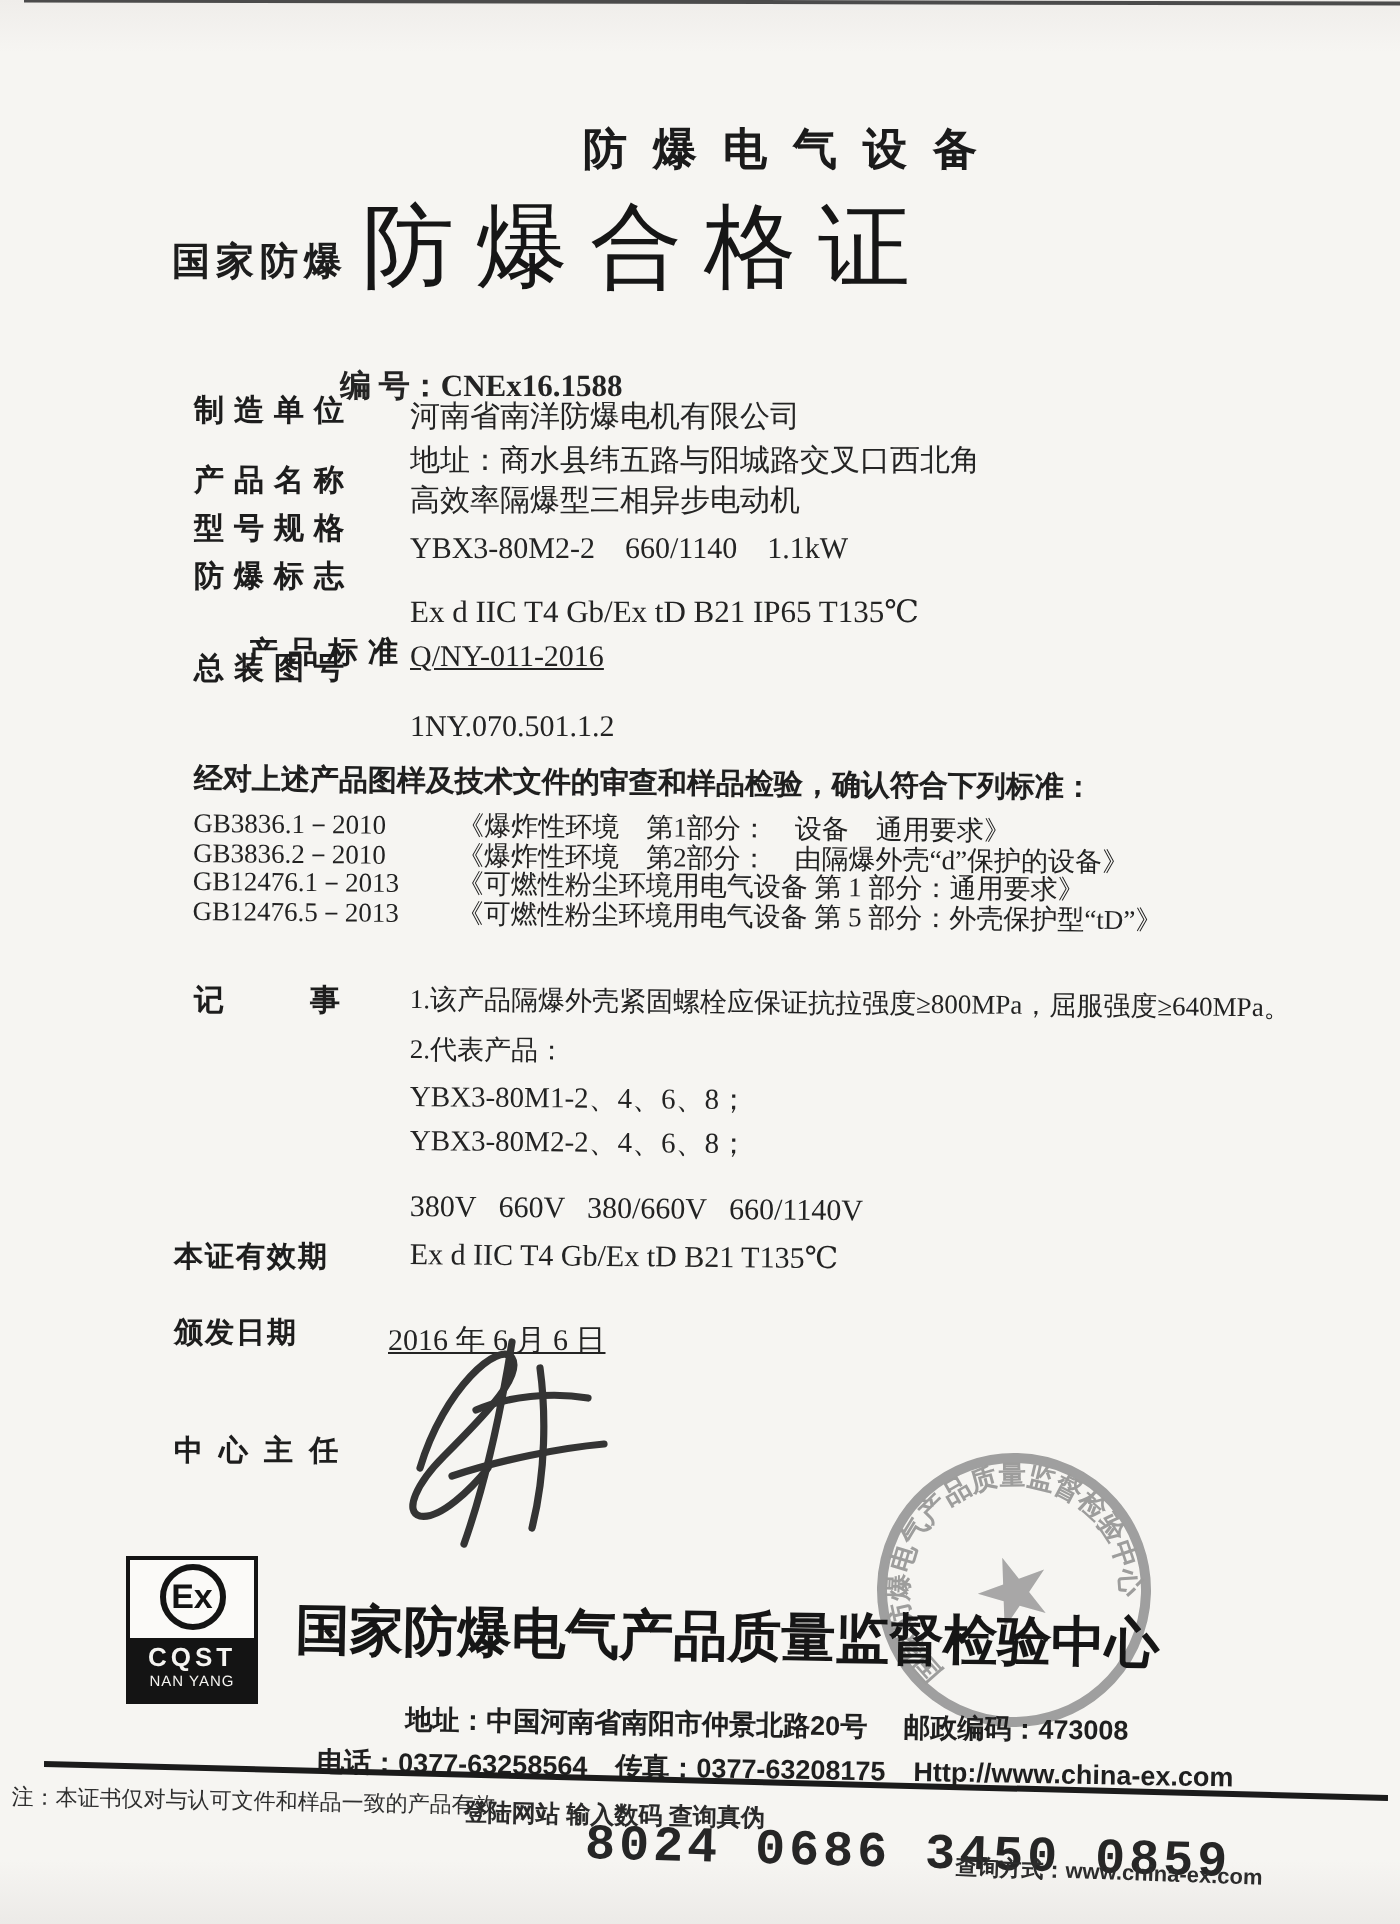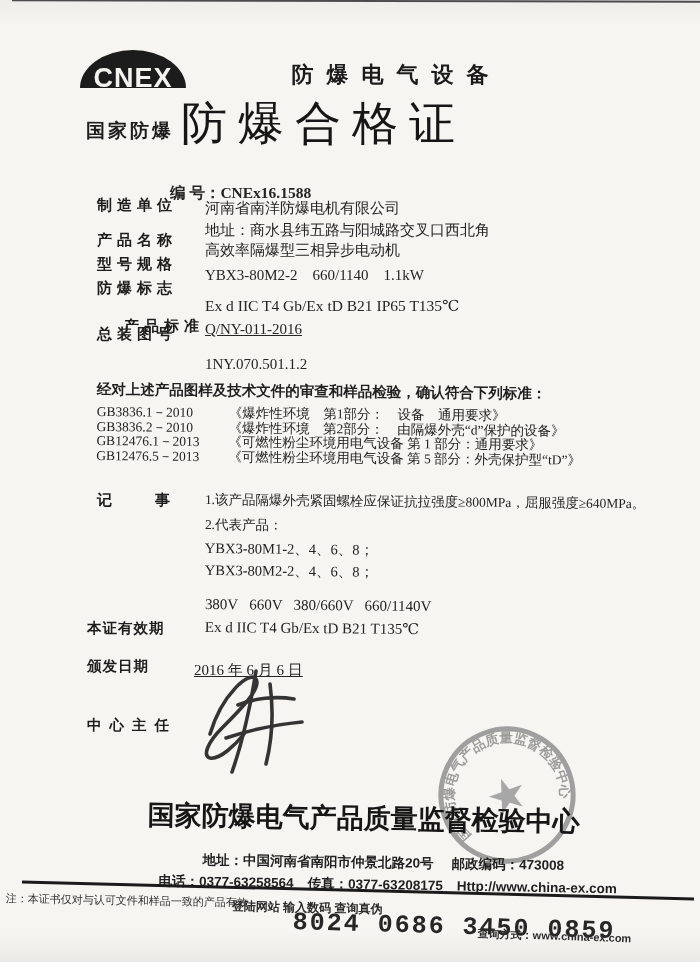--- a/index.html
+++ b/index.html
@@ -126,23 +126,20 @@
     position:absolute;left:478px;top:926px;font-family:"Liberation Sans","DejaVu Sans",sans-serif;
     font-weight:bold;font-size:11px;color:#2c2c2c;white-space:pre;transform:rotate(2deg);transform-origin:left top;
   }
 </style>
 </head>
 <body>
 
 <div class="page">
   <div class="scan-top-line"></div>
 
-  <div class="cnex-dome">
-    <span class="cnex-word">CNEX</span>
-  </div>
   <div class="logo-caption">国家防爆</div>
 
   <div class="doc-type head-center abs" style="left:170px;">防爆电气设备</div>
   <div class="doc-title abs" style="left:170px;">防爆合格证</div>
   <div class="cert-no abs" style="left:170px;margin-top:24px;"><span>编 号：</span><span>CNEx16.1588</span></div>
 
   <div class="flabel" style="top:196px;">制造单位</div>
   <div class="fval" style="top:199px;">河南省南洋防爆电机有限公司</div>
   <div class="fval" style="top:221px;">地址：商水县纬五路与阳城路交叉口西北角</div>
 
@@ -208,20 +205,27 @@
 
   <svg class="stamp" width="146" height="146" viewBox="0 0 146 146">
     <circle cx="73" cy="73" r="66" fill="none" stroke="#8d8d8d" stroke-width="5"></circle>
     <path id="stampArc" d="M 27 101 A 53.5 53.5 0 1 1 119 101" fill="none"></path>
     <text font-family="Liberation Sans, DejaVu Sans, sans-serif" font-size="13.5" font-weight="bold" fill="#8a8a8a">
       <textPath href="#stampArc" startOffset="2">国家防爆电气产品质量监督检验中心</textPath>
     </text>
     <text x="73" y="89" text-anchor="middle" font-size="46" fill="#979797">★</text>
   </svg>
 
+  <div class="cqst-logo">
+    <div class="ex-circle">Ex</div>
+    <div class="cqst-band">
+      <div class="cqst-word">CQST</div>
+      <div class="cqst-region">NAN YANG</div>
+    </div>
+  </div>
 
   <div class="org-name">国家防爆电气产品质量监督检验中心</div>
 
   <div class="foot-line addr-line">
     <span>地址：</span><span>中国河南省南阳市仲景北路20号</span><span class="gapL">邮政编码：</span><span>473008</span>
   </div>
 
   <div class="foot-line phone-line">
     <span>电话：</span><span>0377-63258564</span><span class="gapM">传真：</span><span>0377-63208175</span><span class="gapM">Http://www.china-ex.com</span>
   </div>

